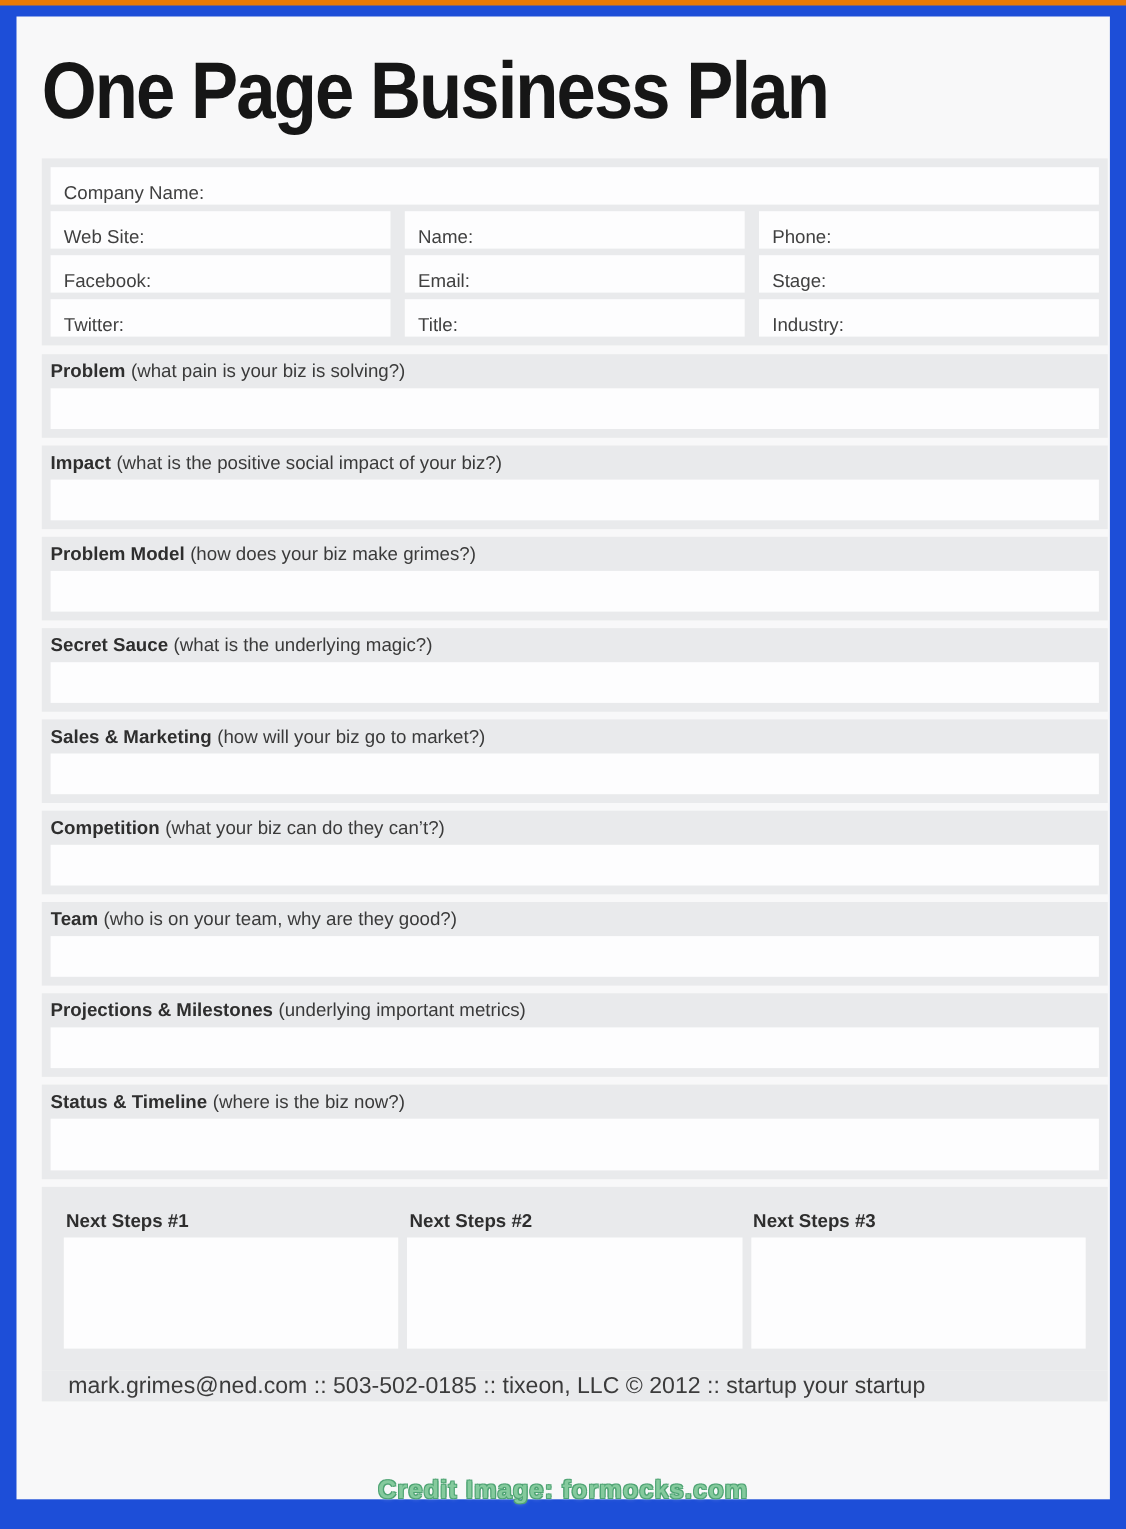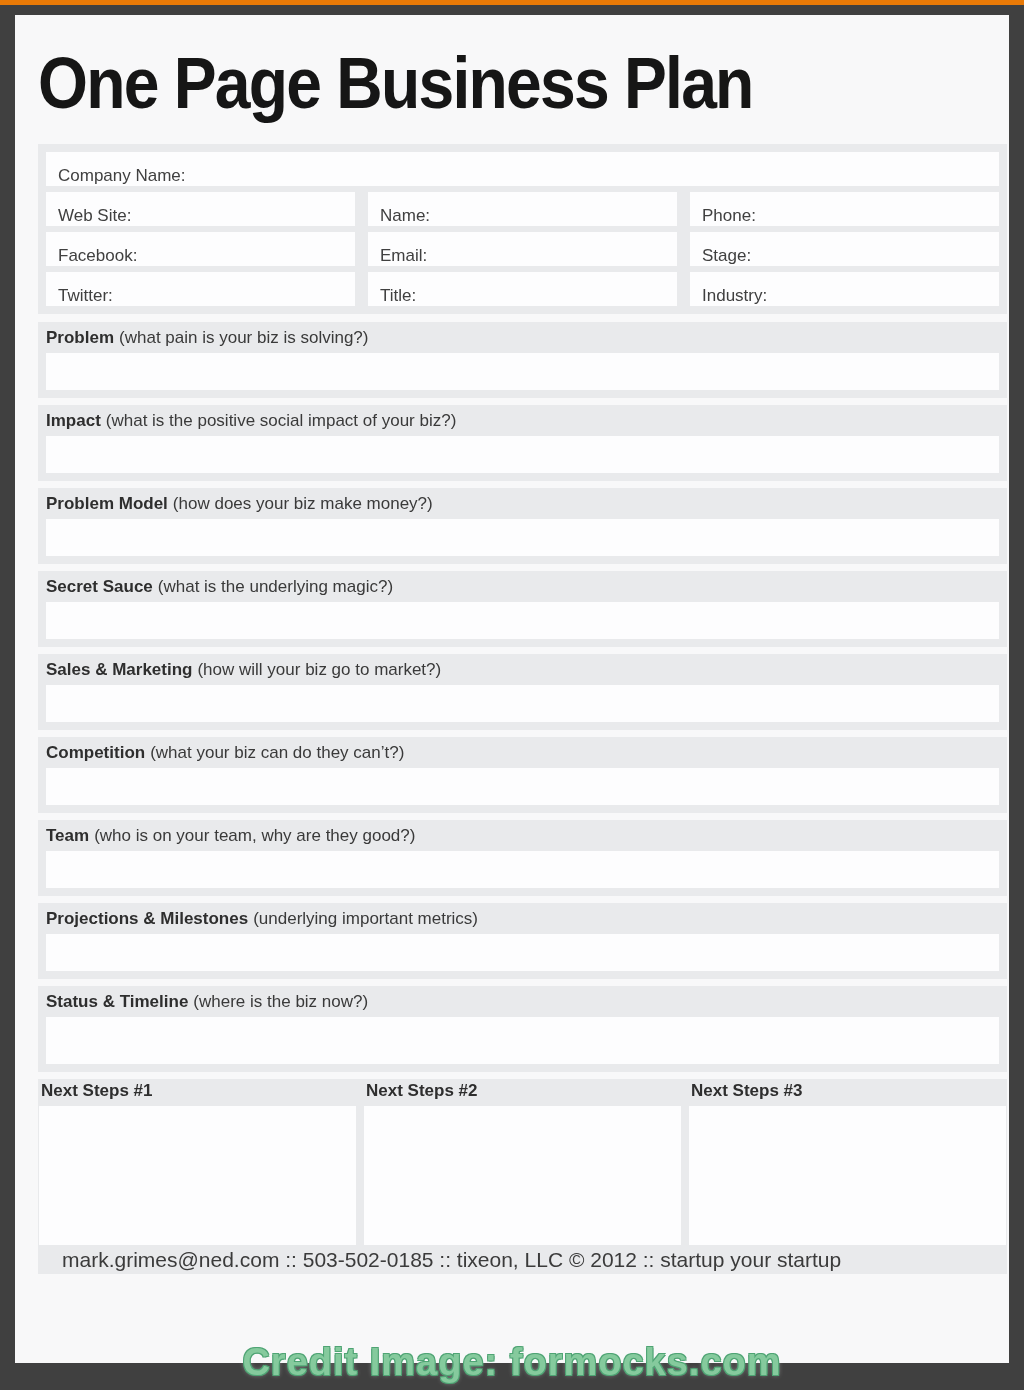--- a/index.html
+++ b/index.html
@@ -3,21 +3,21 @@
 <meta charset="utf-8">
 <style>
   * { margin: 0; padding: 0; box-sizing: border-box; }
   html, body { background: #d8d8d8; }
   body { font-family: "Liberation Sans", sans-serif; }
 
   .frame {
     position: relative;
     width: 1024px;
     height: 1390px;
-    background: #404040;
+    background: #1d4ed8;
     overflow: hidden;
     margin: 0 auto;
   }
   .frame-top-edge {
     position: absolute;
     left: 0; top: 0;
     width: 100%; height: 5px;
     background: #e97a07;
   }
   .page {
@@ -91,21 +91,21 @@
   .section-box {
     margin-top: 4px;
     background: #fdfdfe;
     height: calc(100% - 26px);
   }
 
   
   .next-steps-panel {
     margin-top: 0;
     height: 167px;
-    padding: 1px;
+    padding: 20px;
   }
   .next-grid {
     display: grid;
     grid-template-columns: 1fr 1fr 1fr;
     column-gap: 8px;
     height: 100%;
   }
   .next-col { display: flex; flex-direction: column; }
   .next-label {
     font-size: 17px;
@@ -130,21 +130,21 @@
     color: #3b3b3b;
   }
 
   
   .credit {
     position: absolute;
     left: 0;
     top: 1341px;
     width: 100%;
     text-align: center;
-    font-size: 38px;
+    font-size: 23px;
     font-weight: bold;
     letter-spacing: 1px;
     color: #85ca9d;
     text-shadow:
       -1px -1px 0 #4fa474,
        1px -1px 0 #4fa474,
       -1px  1px 0 #4fa474,
        1px  1px 0 #4fa474,
        0 0 5px rgba(255,255,255,0.45);
     z-index: 5;
@@ -211,21 +211,21 @@
 
       <div class="panel section-panel">
         <div class="section-header">
           <span class="sec-name">Impact</span><span class="sec-hint">(what is the positive social impact of your biz?)</span>
         </div>
         <div class="section-box"></div>
       </div>
 
       <div class="panel section-panel">
         <div class="section-header">
-          <span class="sec-name">Problem Model</span><span class="sec-hint">(how does your biz make money?)</span>
+          <span class="sec-name">Problem Model</span><span class="sec-hint">(how does your biz make grimes?)</span>
         </div>
         <div class="section-box"></div>
       </div>
 
       <div class="panel section-panel">
         <div class="section-header">
           <span class="sec-name">Secret Sauce</span><span class="sec-hint">(what is the underlying magic?)</span>
         </div>
         <div class="section-box"></div>
       </div>

